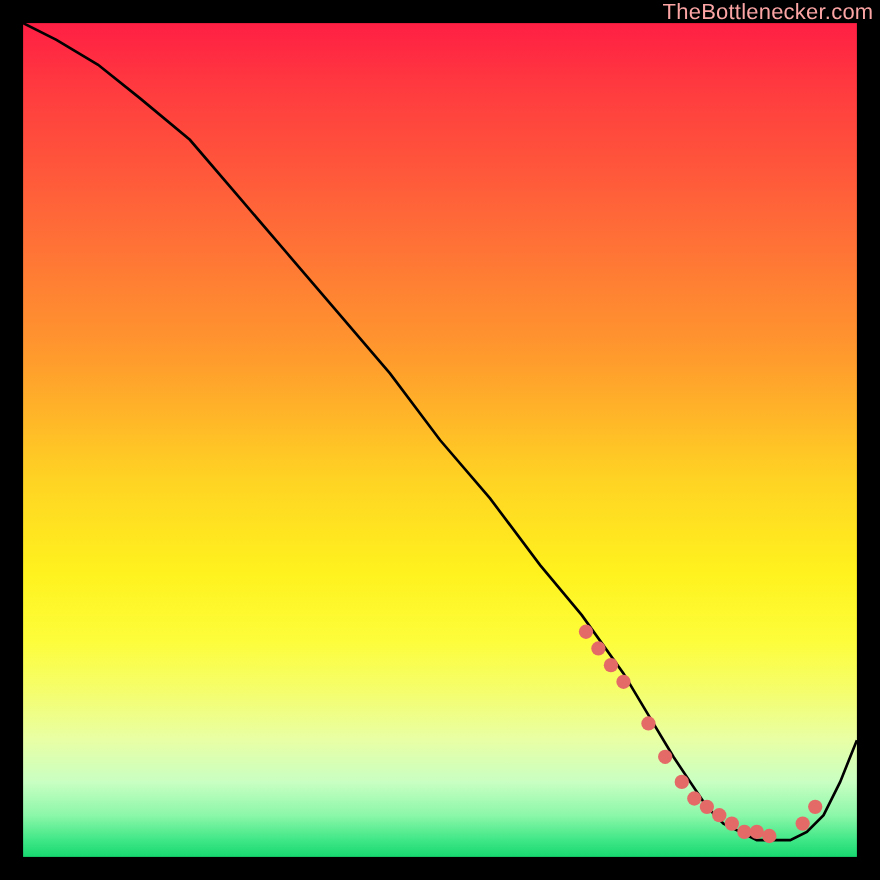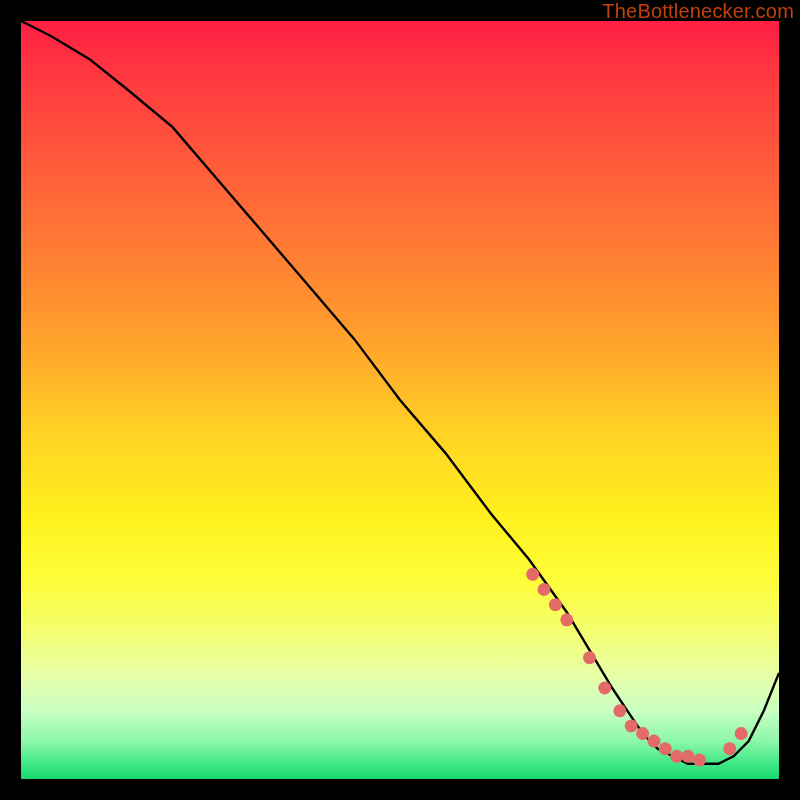--- a/index.html
+++ b/index.html
@@ -45,21 +45,21 @@
     position: absolute;
     left: 0;
     top: 0;
     width: 758px;
     height: 758px;
   }
   .watermark {
     position: absolute;
     top: 0px;
     right: 6px;
-    color: #c2410c;
+    color: #fca5a5;
     font-size: 20px;
     letter-spacing: 0.2px;
     user-select: none;
   }
 </style>
 </head>
 <body>
 
 <div class="frame">
   <div class="plot"></div>

